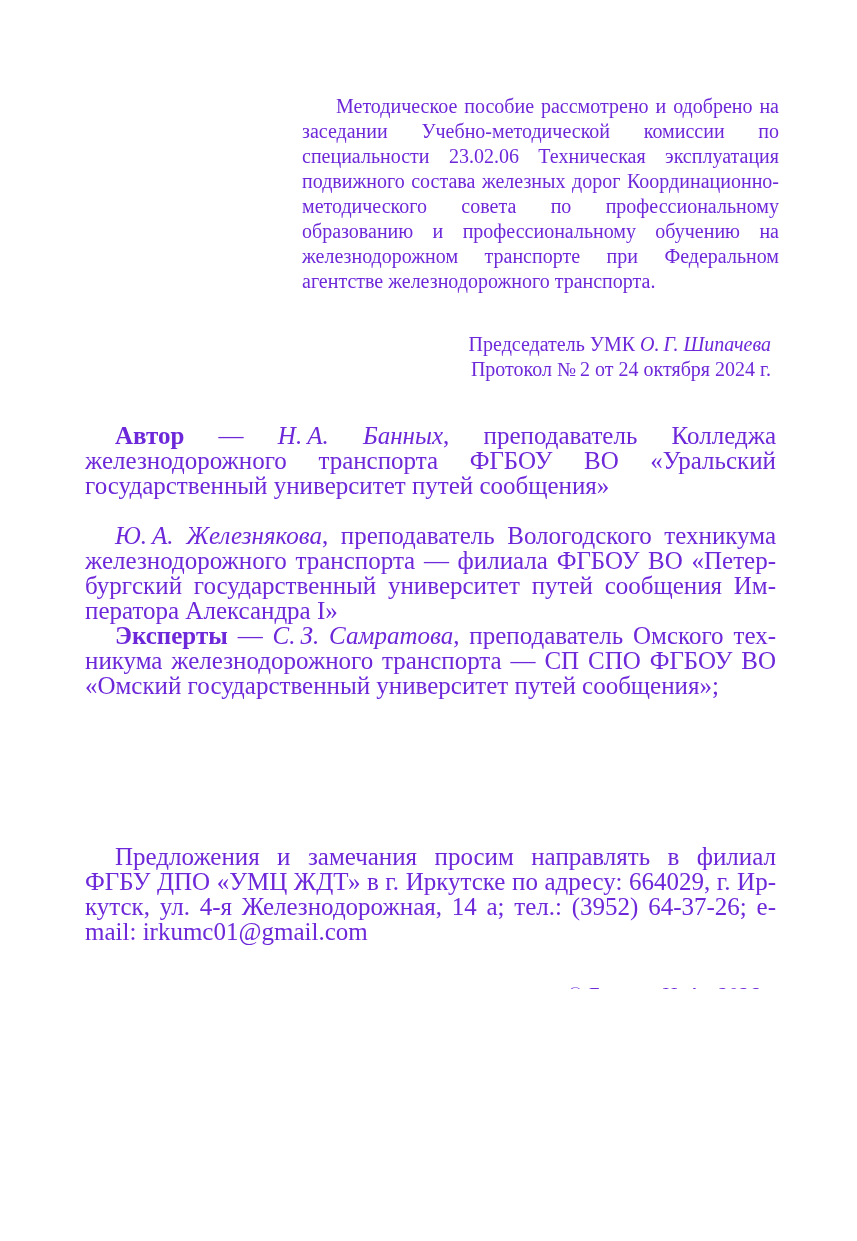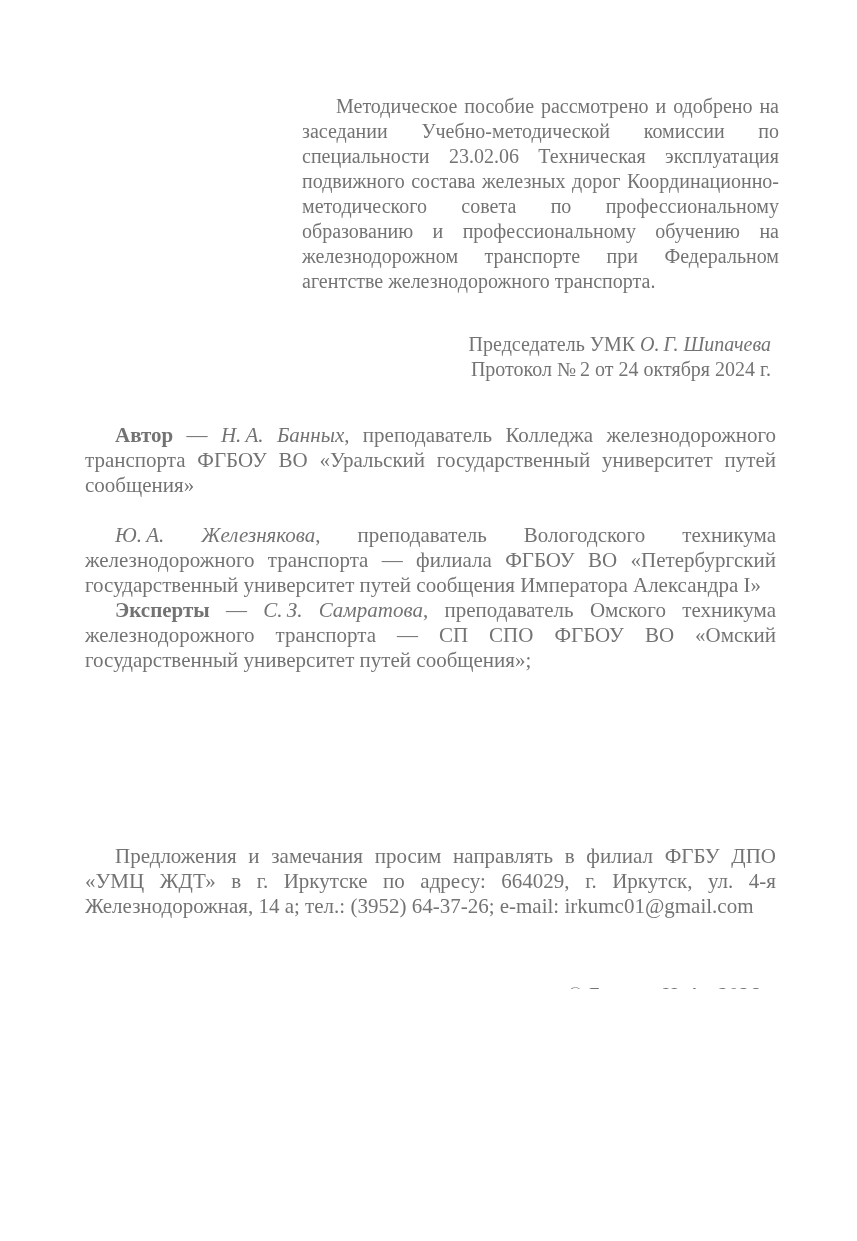--- a/index.html
+++ b/index.html
@@ -2,21 +2,21 @@
 <html lang="ru"><head>
 <meta charset="utf-8">
 <style>
   * { margin: 0; padding: 0; box-sizing: border-box; }
   html, body { background: #ffffff; }
   .page {
     position: relative;
     width: 857px;
     height: 989px;
     background: #ffffff;
-    color: #737373;
+    color: #6d28d9;
     font-family: "Liberation Serif", "DejaVu Serif", serif;
     overflow: hidden;
     -webkit-hyphens: manual;
     hyphens: manual;
   }
   .review {
     position: absolute;
     left: 302px;
     top: 94px;
     width: 477px;
@@ -31,21 +31,21 @@
     top: 332px;
     width: 477px;
     font-size: 20px;
     line-height: 25px;
     text-align: right;
   }
   .body-block {
     position: absolute;
     left: 85px;
     width: 691px;
-    font-size: 21px;
+    font-size: 25px;
     line-height: 25px;
     text-align: justify;
   }
   .body-block p { text-indent: 30px; }
   .author-block  { top: 423px; }
   .experts-block { top: 523px; }
   .contact-block { top: 800px; margin-top: 44px; }
   .copyright {
     position: absolute;
     left: 398px;

